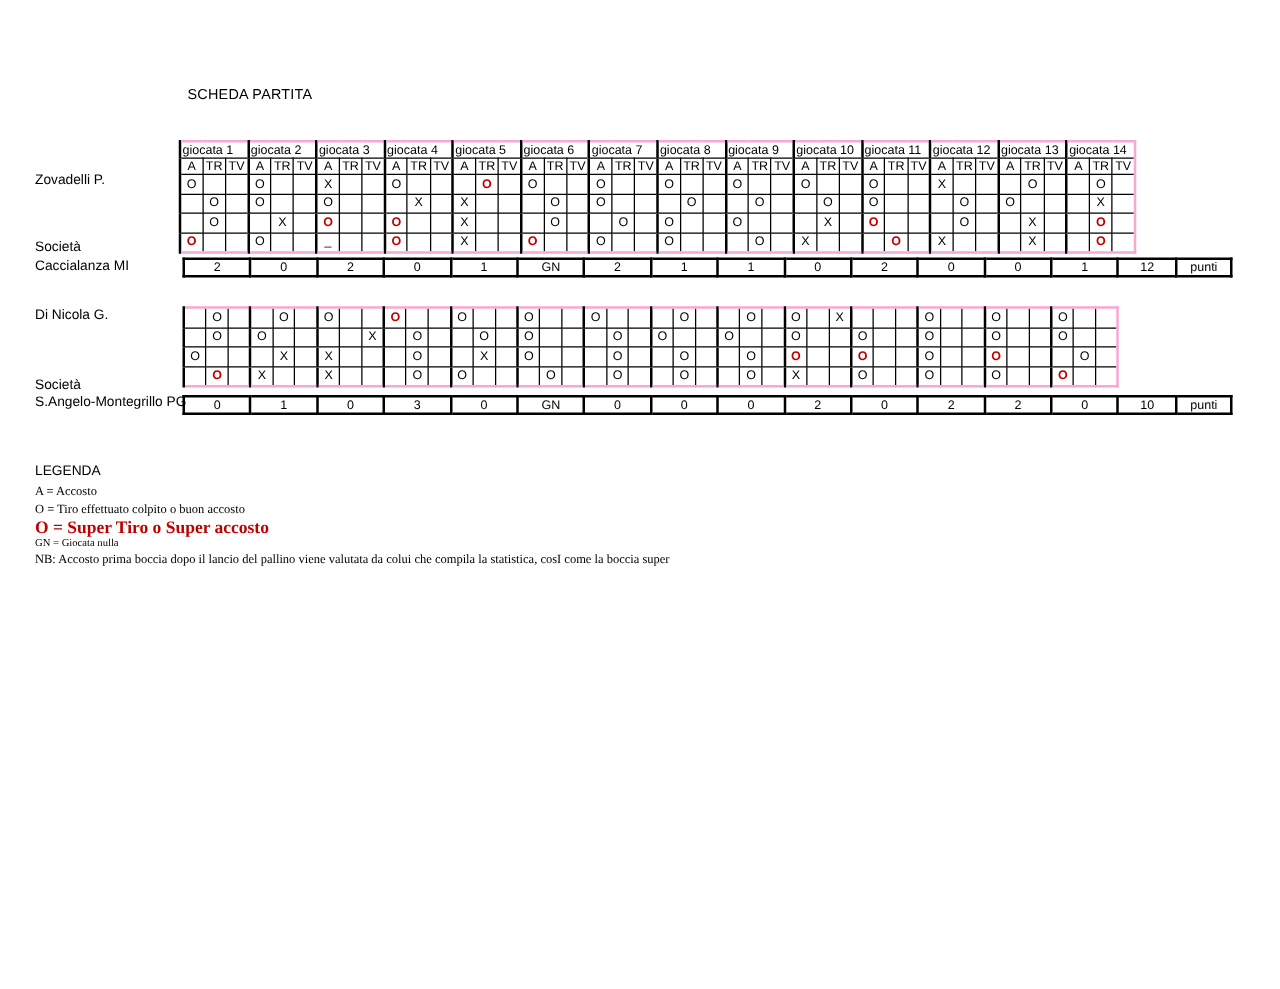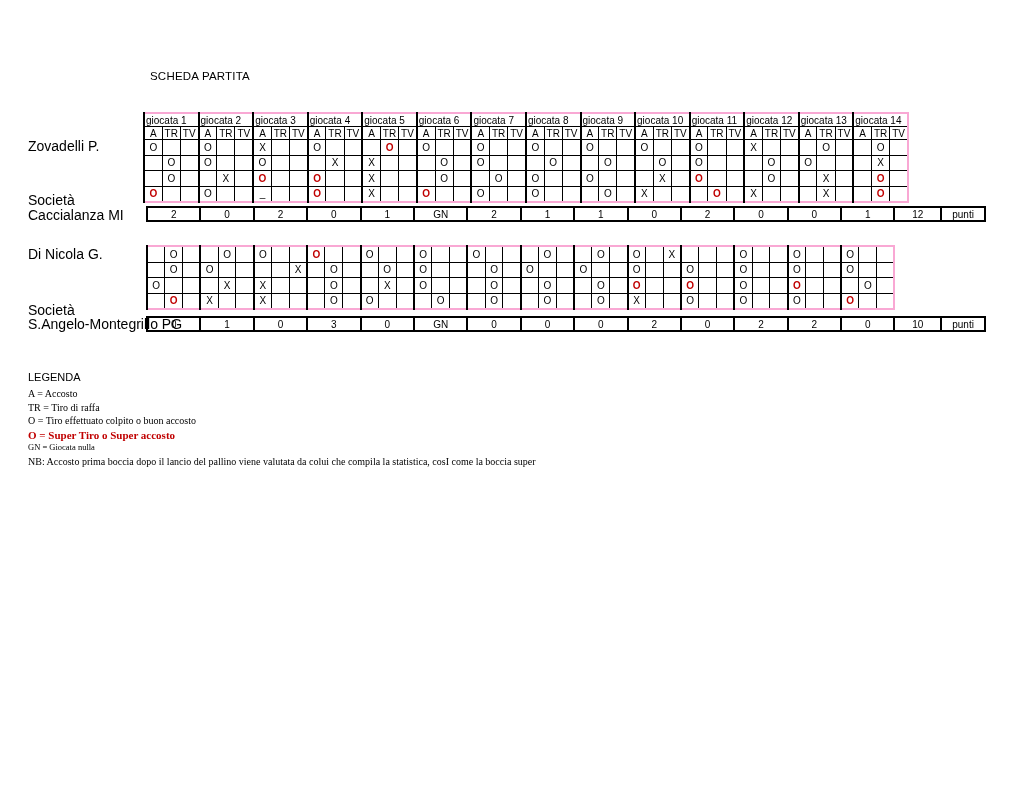--- a/index.html
+++ b/index.html
@@ -3,34 +3,34 @@
 <meta charset="utf-8">
 <style>
   html,body{margin:0;padding:0;}
   body{
     width:1024px;height:791px;position:relative;background:#ffffff;
     font-family:"Liberation Sans", sans-serif;color:#000;
     -webkit-font-smoothing:antialiased;
   }
   .abs{position:absolute;}
   .title{left:150px;top:70px;font-size:11.5px;letter-spacing:.2px;}
-  .lbl{left:28px;font-size:14px;white-space:nowrap;}
+  .lbl{left:28px;font-size:11px;white-space:nowrap;}
   table{border-collapse:collapse;table-layout:fixed;}
   table.grid{border:2px solid #f9a8d4;}
   .gh{border:1px solid #000;border-left:2px solid #000;font-size:10px;text-align:left;
       padding:0 0 0 1px;white-space:nowrap;overflow:hidden;height:12px;font-weight:normal;}
   .sh{border:1px solid #000;font-size:10px;text-align:center;padding:0;height:12px;overflow:hidden;}
   .mc{border:1px solid #000;font-size:10px;text-align:center;padding:0;height:14.5px;overflow:hidden;line-height:13px;}
   .gl{border-left:2px solid #000;}
   .red{color:#c00000;font-weight:bold;}
   table.score{border:2px solid #000;}
   table.score td{border:2px solid #000;font-size:10px;text-align:center;padding:0;height:12px;overflow:hidden;}
   .leg-h{font-size:11px;font-weight:normal;height:17px;}
   .leg-line{font-size:10px;height:13.5px;white-space:nowrap;font-family:Liberation Serif, serif;}
-  .leg-line.red{color:#c00000;font-weight:bold;font-size:11px;}
+  .leg-line.red{color:#c00000;font-weight:bold;font-size:14px;}
   .leg-line.small{font-size:8.5px;}
 </style>
 </head>
 <body>
 
 <div>
 
   <div class="abs title">SCHEDA PARTITA</div>
 
   <div class="abs lbl" style="top:138px">Zovadelli P.</div>
@@ -628,21 +628,20 @@
           <td>10</td>
           <td>punti</td>
         </tr>
       </tbody>
     </table>
 
   <div class="abs" style="left:28px;top:371px">
     <div class="leg-h">LEGENDA</div>
     <div id="legend-lines">
         <div class="leg-line">A = Accosto</div>
-        <div class="leg-line">TR = Tiro di raffa</div>
         <div class="leg-line">O = Tiro effettuato colpito o buon accosto</div>
         <div class="leg-line red">O = Super Tiro o Super accosto</div>
         <div class="leg-line small">GN = Giocata nulla</div>
         <div class="leg-line">NB: Accosto prima boccia dopo il lancio del pallino viene valutata da colui che compila la statistica, cosI come la boccia super</div>
       </div>
   </div>
 
 </div>
 
 </body></html>

